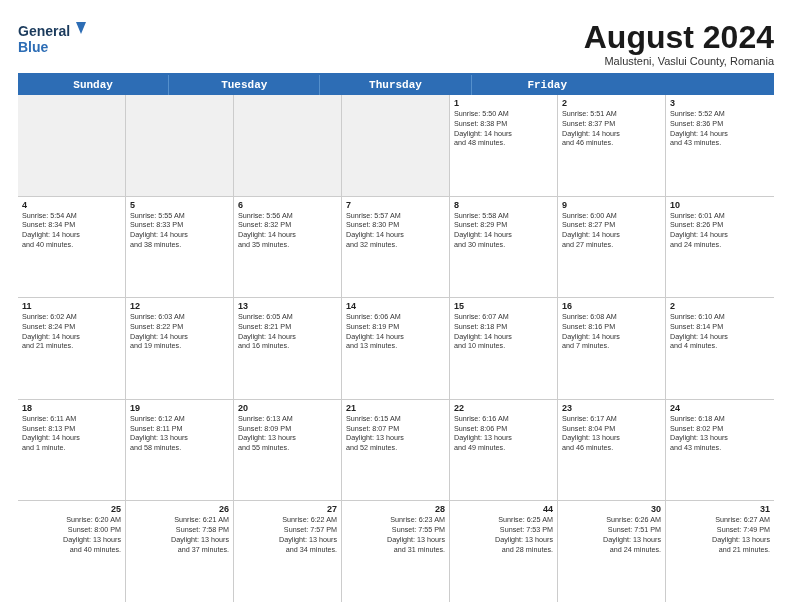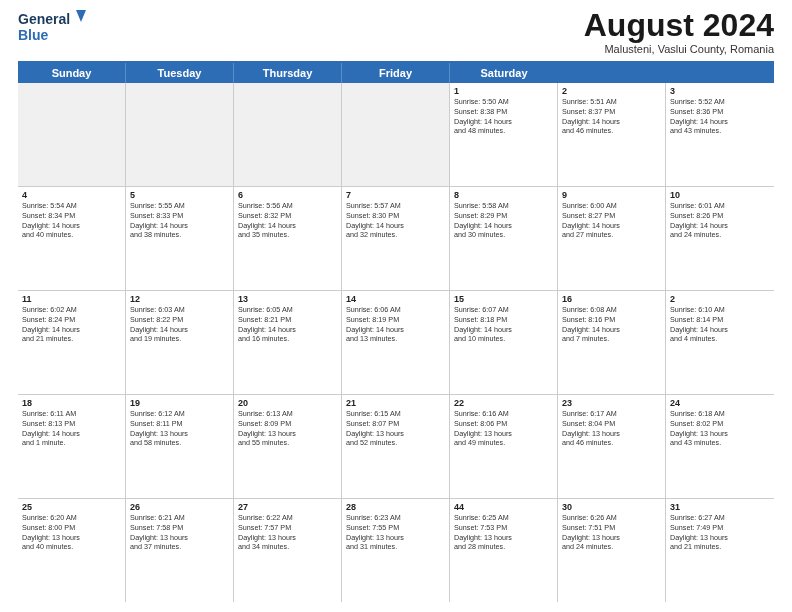--- a/index.html
+++ b/index.html
@@ -6,21 +6,21 @@
     body {
       font-family: Arial, sans-serif;
       background: #fff;
       width: 792px;
       height: 612px;
       overflow: hidden;
     }
     .page {
       width: 792px;
       height: 612px;
-      padding: 8px 18px 10px 18px;
+      padding: 20px 18px 10px 18px;
       display: flex;
       flex-direction: column;
     }
     .header {
       display: flex;
       justify-content: space-between;
       align-items: flex-start;
       margin-bottom: 6px;
     }
     .logo {
@@ -42,22 +42,23 @@
       font-size: 11px;
       color: #333;
     }
     .calendar {
       flex: 1;
       display: flex;
       flex-direction: column;
     }
     .cal-header {
       display: grid;
-      grid-template-columns: repeat(7, 1fr);
+      grid-template-columns: repeat(5, 1fr);
       background: #2d6db5;
+      font-family: Liberation Mono, monospace;
     }
     .cal-header-cell {
       color: #fff;
       font-size: 11px;
       font-weight: bold;
       text-align: center;
       padding: 4px 2px;
       border-right: 1px solid #5590cc;
     }
     .cal-header-cell:last-child { border-right: none; }
@@ -65,21 +66,21 @@
       flex: 1;
       display: flex;
       flex-direction: column;
     }
     .cal-row {
       display: grid;
       grid-template-columns: repeat(7, 1fr);
       flex: 1;
       border-bottom: 1px solid #ccc;
     }
-    .cal-row:last-child { border-bottom: none; }
+    .cal-row:last-child { border-bottom: none; text-align: right; }
     .cal-cell {
       border-right: 1px solid #ccc;
       padding: 3px 4px;
       font-size: 7.5px;
       color: #222;
       background: #fff;
       overflow: hidden;
     }
     .cal-cell:last-child { border-right: none; }
     .cal-cell.empty { background: #f8f8f8; }
@@ -116,21 +117,20 @@
       <div class="subtitle">Malusteni, Vaslui County, Romania</div>
     </div>
   </div>
 
   <div class="calendar">
     <div class="cal-header border-top-row">
     <div class="cal-header-cell">Sunday</div>
         <div class="cal-header-cell">Tuesday</div>
         <div class="cal-header-cell">Thursday</div>
         <div class="cal-header-cell">Friday</div>
-        <div class="cal-header-cell">Saturday</div>
       </div>
     <div class="cal-body">
     <div class="cal-row">
           <div class="cal-cell empty shaded"></div>
           <div class="cal-cell empty shaded"></div>
           <div class="cal-cell empty shaded"></div>
           <div class="cal-cell empty shaded"></div>
           <div class="cal-cell">
             <div class="day-num">1</div>
             <div class="cell-line">Sunrise: 5:50 AM</div>

